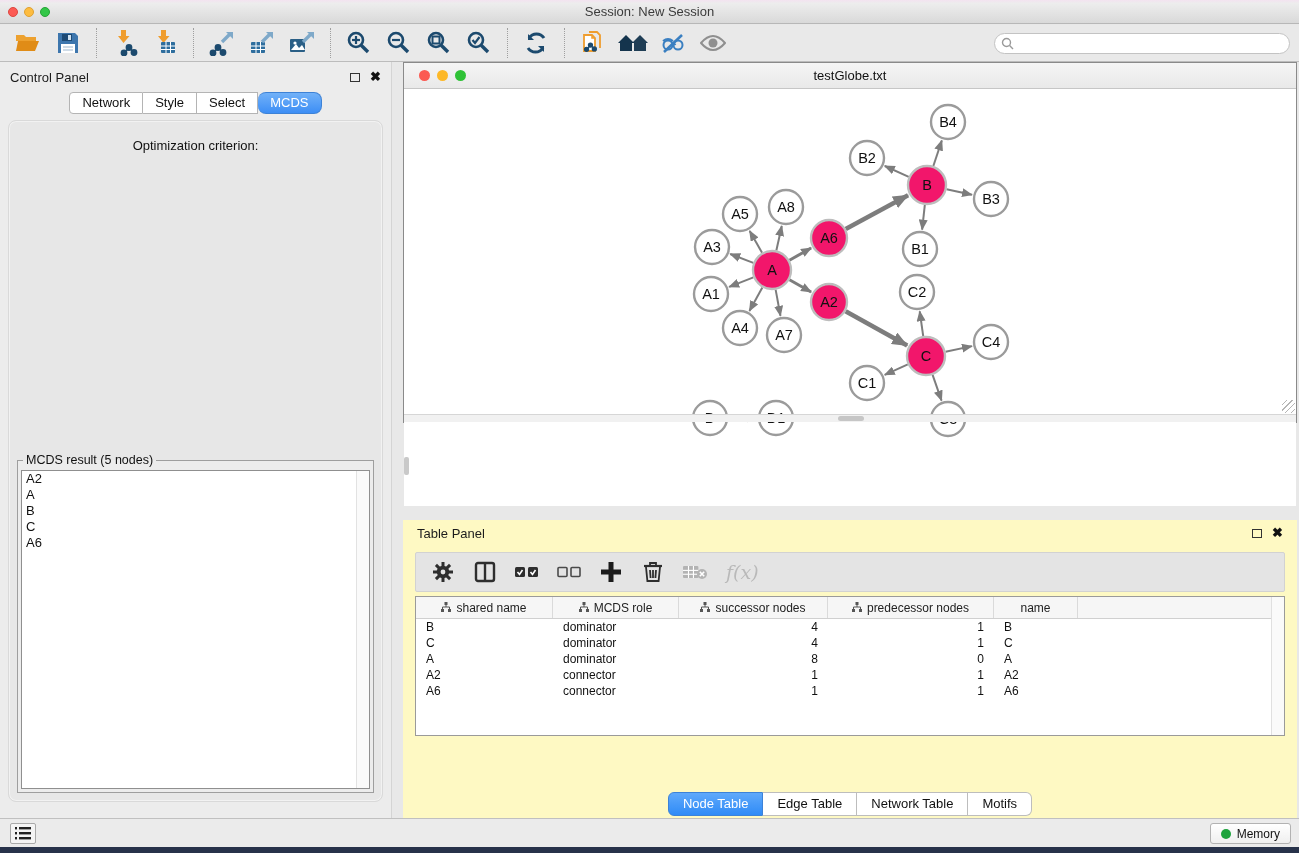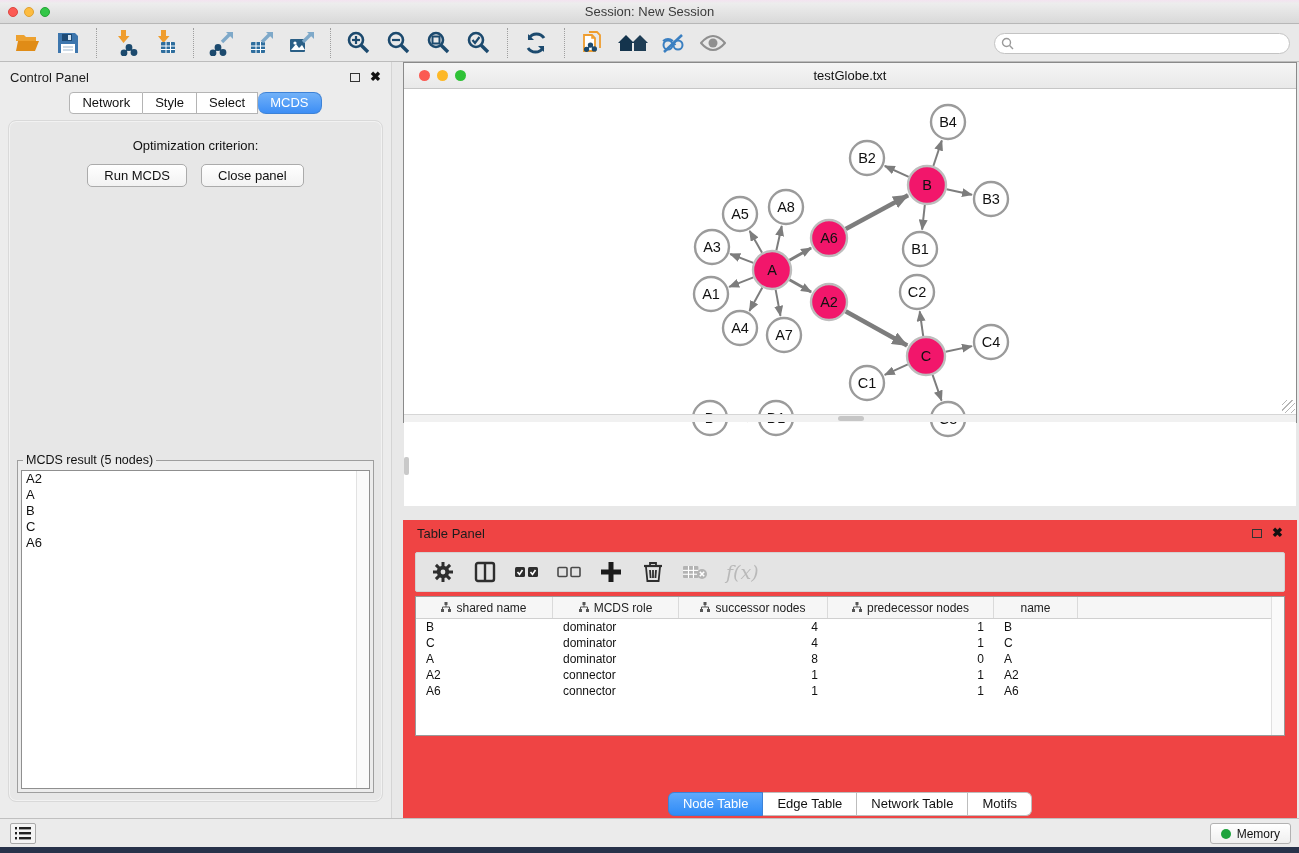--- a/index.html
+++ b/index.html
@@ -74,21 +74,21 @@
   .net-light { width:11px; height:11px; border-radius:50%; }
   .net-title { position:absolute; left:0; right:0; text-align:center; font-size:13px; color:#111; }
   .canvas { position:absolute; left:0; top:26px; width:892px; height:417px; background:#fff; }
   .net-hscroll { position:absolute; left:0; bottom:0; width:892px; height:8px; background:#f1f1f1; border-top:1px solid #d6d6d6; }
   .net-hthumb { position:absolute; left:434px; top:1px; width:26px; height:5px; background:#c6c6c6; border-radius:3px; }
   .net-vthumb { position:absolute; left:0; top:368px; width:5px; height:18px; background:#c9c9c9; border-radius:2px; }
   .resize-grip { position:absolute; right:1px; bottom:9px; width:13px; height:13px;
     background:repeating-linear-gradient(135deg, transparent 0 3px, #b5b5b5 3px 4px); }
 
   
-  .tpanel { position:absolute; left:403px; top:458px; width:894px; height:298px; background:#ef4444; }
+  .tpanel { position:absolute; left:403px; top:458px; width:894px; height:298px; background:#fef9c3; }
   .tp-head { height:26px; display:flex; align-items:center; padding:0 14px; }
   .tp-toolbar { position:absolute; left:12px; top:32px; width:870px; height:40px; background:#e4e4e4;
     border:1px solid #d2d2d2; border-radius:2px; display:flex; align-items:center; padding-left:12px; gap:12px; }
   .tp-btn { width:30px; height:30px; display:flex; align-items:center; justify-content:center; }
   .fx-label { font-family:"DejaVu Serif",serif; font-style:italic; font-size:19px; color:#b9b9b9; padding-left:4px; }
   .ntable { position:absolute; left:12px; top:76px; width:870px; height:140px; background:#fff; border:1px solid #9a9a9a; overflow:hidden; }
   .ntable-inner { position:absolute; left:0; top:0; right:13px; bottom:0; }
   .t-head { display:flex; height:22px; background:#f6f6f6; border-bottom:1px solid #d0d0d0; }
   .t-hcell { display:flex; align-items:center; justify-content:center; gap:5px; font-size:12px; color:#222;
     border-right:1px solid #dadada; height:100%; }
@@ -314,24 +314,20 @@
           <div class="close-icon">✖</div>
         </div>
         <div class="cp-tabs" id="cp-tabs">
             <div class="cp-tab">Network</div>
             <div class="cp-tab">Style</div>
             <div class="cp-tab">Select</div>
             <div class="cp-tab sel">MCDS</div>
           </div>
         <div class="cp-content">
           <div class="opt-label">Optimization criterion:</div>
-          <div class="btn-row">
-            <button class="cp-btn">Run MCDS</button>
-            <button class="cp-btn">Close panel</button>
-          </div>
           <fieldset class="result-box">
             <legend>MCDS result (5 nodes)</legend>
             <div class="result-list" id="result-list">
               <div class="result-item">A2</div>
                 <div class="result-item">A</div>
                 <div class="result-item">B</div>
                 <div class="result-item">C</div>
                 <div class="result-item">A6</div>
                 <div class="result-scroll"></div>
             </div>

